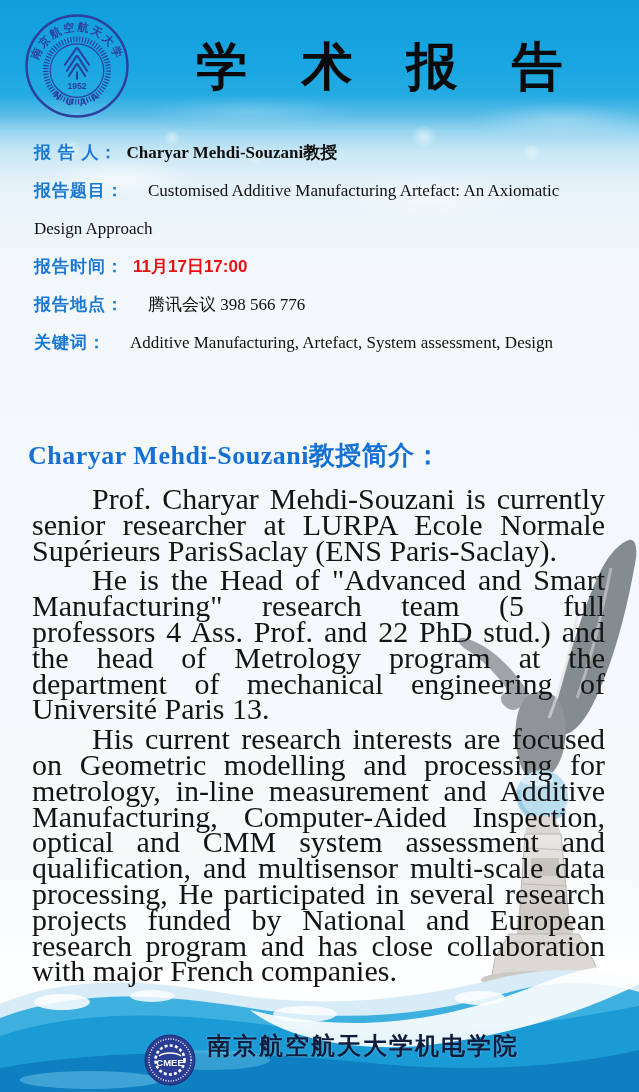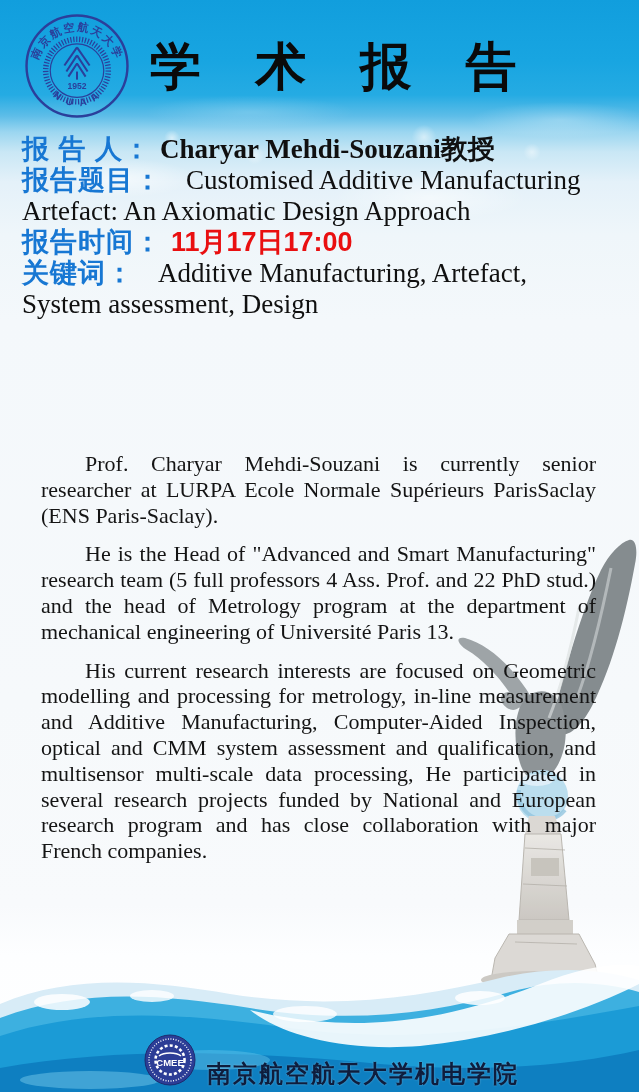--- a/index.html
+++ b/index.html
@@ -18,47 +18,47 @@
       radial-gradient(ellipse 140px 22px at 250px 112px, rgba(255,255,255,.18), rgba(255,255,255,0) 75%),
       linear-gradient(180deg,
         #119edd 0px,#18a5e1 60px,#25abe3 95px,#5dbde8 116px,
         #9bd6f0 132px,#c9e7f5 152px,#e4f1f9 182px,#eff6fa 235px,
         #f4f8fb 320px,#f6f9fb 700px,#f8fafc 905px,#fdfeff 955px,#ffffff 1092px);
   }
   
   .header{position:absolute;top:0;left:0;right:0;height:132px;display:flex;align-items:center;z-index:3;}
   .nuaa-logo{margin-left:24px;flex:0 0 auto;}
   .poster-title{
-    flex:1;margin:0 10px 0 0;
+    flex:1;margin:0 10px 0 0;text-align:center;
     font-size:51px;font-weight:900;color:#0a0a0a;
     letter-spacing:20px;text-indent:20px;line-height:1;
     font-family:"Liberation Sans",sans-serif;
   }
   
-  .info{position:absolute;left:22px;right:30px;top:134px;z-index:3;font-size:27px;line-height:31px;color:#101010;}
+  .info{position:absolute;left:34px;right:30px;top:134px;z-index:3;font-size:17px;line-height:38px;color:#101010;}
   .info .lbl{color:#1777d3;font-weight:800;margin-right:9px;letter-spacing:1px;}
   .serif{font-family:"Liberation Serif",serif;margin-left:15px;}
   .name-bold{font-family:"Liberation Serif",serif;font-weight:700;}
   .cjk-bold{font-weight:700;}
   .time-val{color:#e90f10;font-weight:700;font-family:Liberation Sans, sans-serif;}
   
   .bio{position:absolute;left:28px;right:30px;top:438px;z-index:3;}
   .bio-heading{
     margin:0 0 13px 0;font-size:26px;font-weight:800;color:#1470d4;
     font-family:"Liberation Serif",serif;letter-spacing:.5px;
   }
   .bio p{
-    margin:13px;font-size:22px;line-height:25.8px;color:#141414;
+    margin:4px;font-size:30px;line-height:25.8px;color:#141414;
     text-align:justify;text-indent:2em;font-family:"Liberation Serif",serif;
   }
   
   .eagle{position:absolute;left:429px;top:528px;width:210px;height:460px;z-index:1;opacity:.93;}
   .waves{position:absolute;left:0;top:940px;width:639px;height:152px;z-index:2;}
   
-  .footer{position:absolute;left:144px;top:1034px;z-index:4;display:flex;align-items:flex-end;gap:11px;}
+  .footer{position:absolute;left:144px;top:1034px;z-index:4;display:flex;align-items:flex-start;gap:11px;}
   .college-name{
     font-size:24px;font-weight:700;color:#0e1d3d;letter-spacing:2px;
     font-family:"Liberation Serif",serif;line-height:1;
     text-shadow:0 0 2px rgba(255,255,255,.35);
   }
 </style>
 </head>
 <body>
 
 <div class="poster">
@@ -138,25 +138,29 @@
     <div>
       <span class="lbl">报 告 人：</span><span class="name-bold">Charyar Mehdi-Souzani</span><span class="cjk-bold">教授</span>
     </div>
     <div>
       <span class="lbl">报告题目：</span><span class="serif">Customised Additive Manufacturing Artefact: An Axiomatic Design Approach</span>
     </div>
     <div>
       <span class="lbl">报告时间：</span><span class="time-val">11月17日17:00</span>
     </div>
     <div>
+      <span class="lbl">报告地点：</span><span class="serif">腾讯会议 398 566 776</span>
+    </div>
+    <div>
       <span class="lbl">关键词：</span><span class="serif">Additive Manufacturing, Artefact, System assessment, Design</span>
     </div>
   </div>
 
   <div class="bio">
+    <h2 class="bio-heading">Charyar Mehdi-Souzani教授简介：</h2>
     <p>Prof. Charyar Mehdi-Souzani is currently senior researcher at LURPA Ecole Normale Supérieurs ParisSaclay (ENS Paris-Saclay).</p>
     <p>He is the Head of "Advanced and Smart Manufacturing" research team (5 full professors 4 Ass. Prof. and 22 PhD stud.) and the head of Metrology program at the department of mechanical engineering of Université Paris 13.</p>
     <p>His current research interests are focused on Geometric modelling and processing for metrology, in-line measurement and Additive Manufacturing, Computer-Aided Inspection, optical and CMM system assessment and qualification, and multisensor multi-scale data processing, He participated in several research projects funded by National and European research program and has close collaboration with major French companies.</p>
   </div>
 
   <div class="footer">
     <svg width="52" height="52" viewBox="0 0 52 52">
       <circle cx="26" cy="26" r="25" fill="#2c3d96" stroke="#1d2a6e" stroke-width="1"></circle>
       <circle cx="26" cy="26" r="21" fill="none" stroke="#ffffff" stroke-width="1.4" stroke-dasharray="1 1.6"></circle>
       <circle cx="26" cy="26" r="14.5" fill="none" stroke="#ffffff" stroke-width="2.6" stroke-dasharray="3 2.2"></circle>

